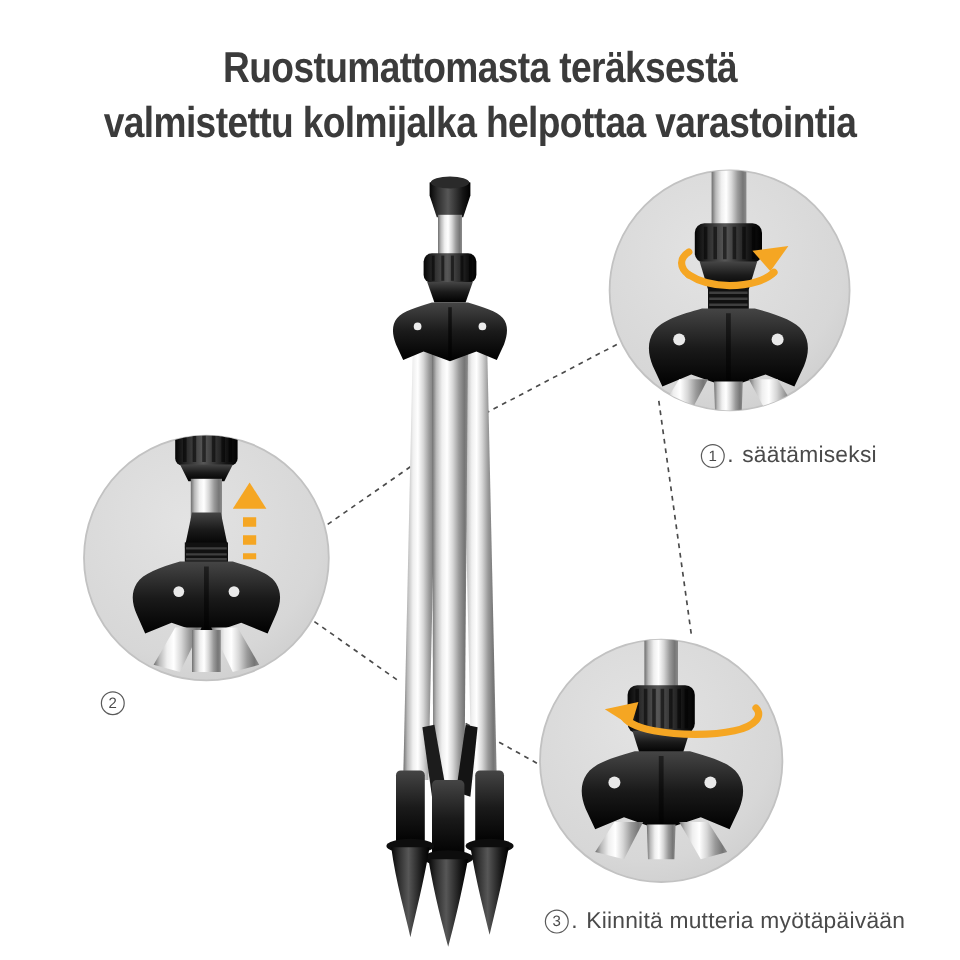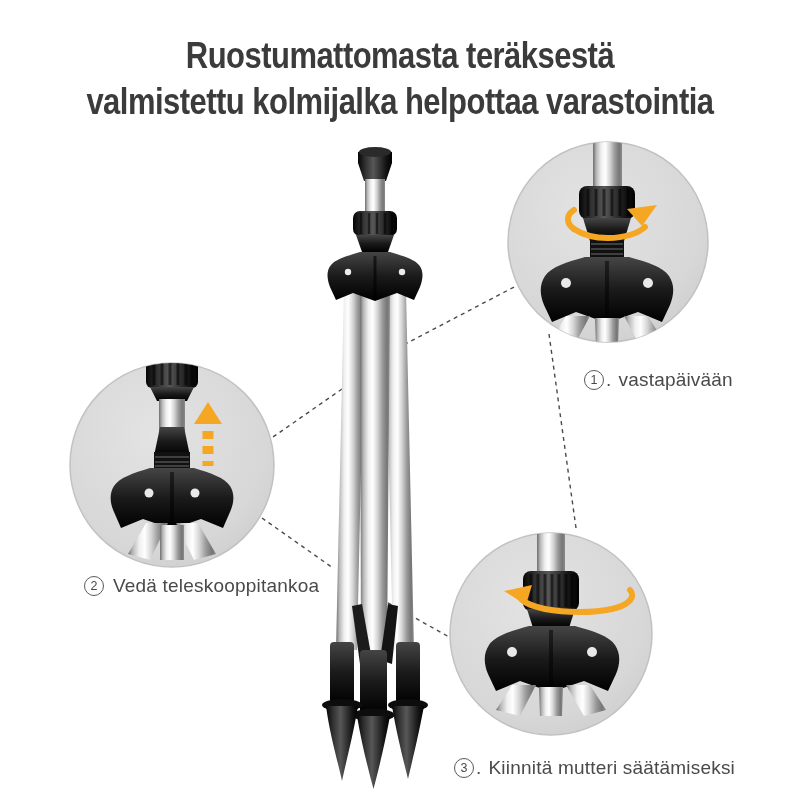--- a/index.html
+++ b/index.html
@@ -227,31 +227,30 @@
 
 <h1 class="title">
   <span class="tline">Ruostumattomasta teräksestä</span>
   <span class="tline">valmistettu kolmijalka helpottaa varastointia</span>
 </h1>
 
 <div class="step" style="left:584px;top:366px;">
   <span class="badge">1</span>
   <span class="sep">.</span>
   <div class="lines">
-    <div>vastapäivään</div>
+    <div>säätämiseksi</div>
   </div>
 </div>
 
 <div class="step" style="left:84px;top:572px;">
   <span class="badge">2</span>
   <span class="sep"></span>
   <div class="lines">
-    <div>Vedä teleskooppitankoa</div>
   </div>
 </div>
 
 <div class="step" style="left:454px;top:754px;">
   <span class="badge">3</span>
   <span class="sep">.</span>
   <div class="lines">
-    <div>Kiinnitä mutteri säätämiseksi</div>
+    <div>Kiinnitä mutteria myötäpäivään</div>
   </div>
 </div>
 
 </body></html>

